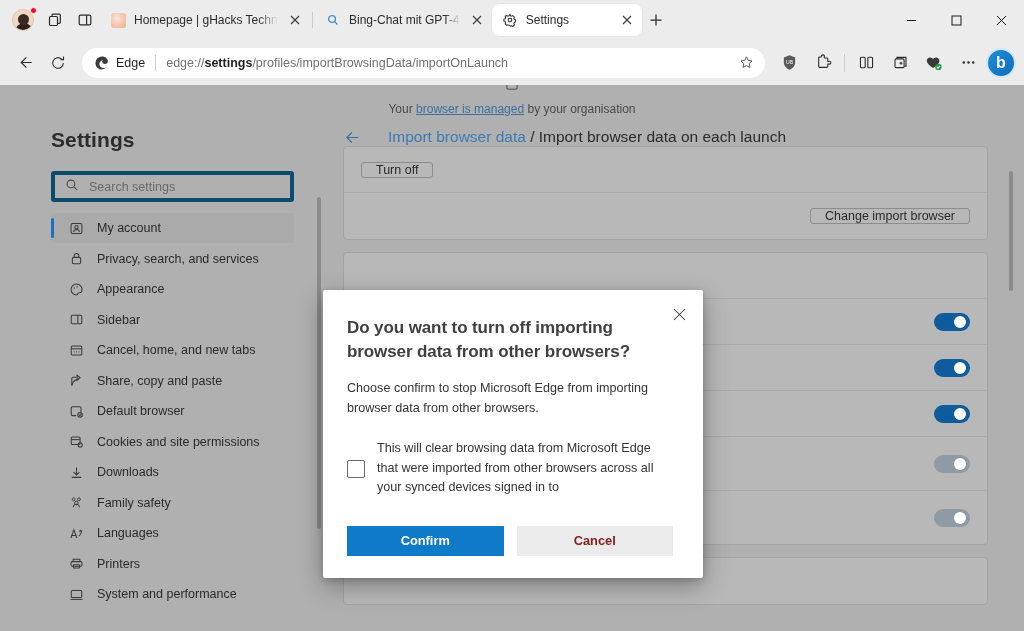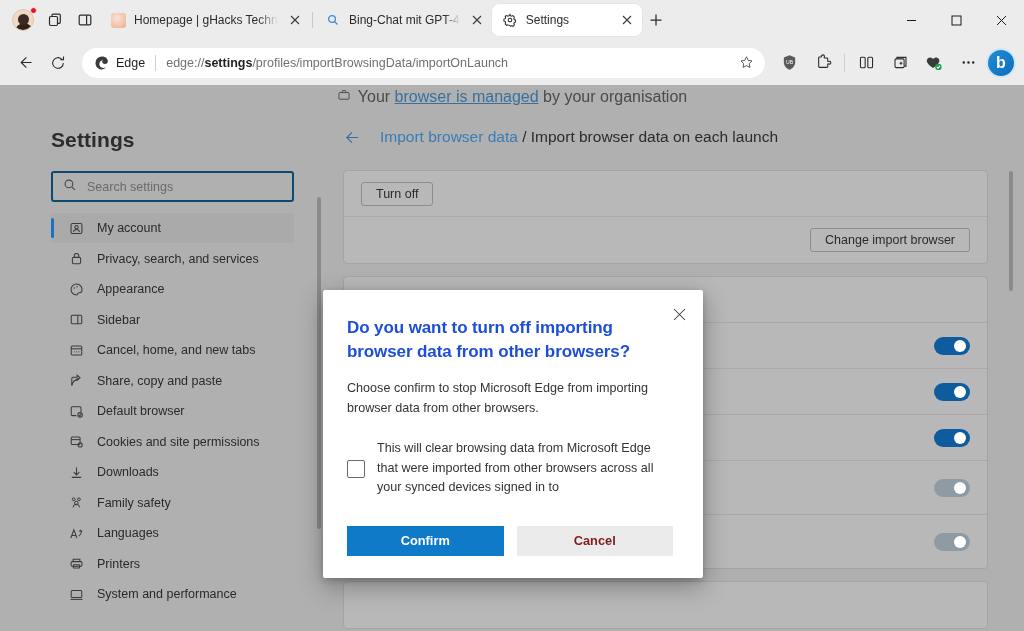--- a/index.html
+++ b/index.html
@@ -97,31 +97,31 @@
     color: #fff; font-weight: 700; font-size: 16px;
     border: 2px solid #cfe7f7;
   }
 
   
   .viewport { position: absolute; left: 0; top: 85px; width: 1024px; height: 546px; overflow: hidden; background: #b4b4b4; }
   .page-shade { position: absolute; inset: 0; background: #b0b0b0; }
 
   .managed-bar {
     height: 24px; display: flex; align-items: center; justify-content: center;
-    gap: 7px; font-size: 16px; color: #4a4a4a; position: relative; z-index: 2;
+    gap: 7px; font-size: 12px; color: #4a4a4a; position: relative; z-index: 2; flex-direction: column;
   }
   .managed-bar a { color: #39709e; text-decoration: underline; }
 
   .content-wrap { position: absolute; left: 0; top: 24px; right: 0; bottom: 0; display: flex; }
 
   
   .sidebar { width: 330px; flex: 0 0 330px; position: relative; padding-left: 51px; padding-top: 19px; }
   .settings-title { font-size: 21px; font-weight: 700; color: #2c2c2c; margin-bottom: 19px; letter-spacing: .1px;}
   .search-box {
-    width: 243px; height: 31px; border: 2px solid #0c4a6e; border-radius: 3px;
+    width: 243px; height: 31px; border: 4px solid #0c4a6e; border-radius: 3px;
     display: flex; align-items: center; gap: 10px; padding: 0 10px;
     background: transparent; margin-bottom: 11px;
   }
   .search-ph { font-size: 12.5px; color: #6a6a6a; }
   .nav-list { width: 243px; }
   .nav-item {
     height: 30px; display: flex; align-items: center; gap: 13px;
     padding-left: 17px; font-size: 12.5px; color: #2a2a2a;
     position: relative; border-radius: 3px; margin-bottom: 0.5px;
   }
@@ -131,39 +131,39 @@
     width: 3px; height: 20px; background: #1871c4; border-radius: 2px;
   }
   .nav-icon { width: 16px; height: 16px; flex: 0 0 auto; display: flex; align-items: center; justify-content: center; color: #3a3a3a; }
   .sb-scroll {
     position: absolute; right: 9px; top: 88px; width: 4px; height: 332px;
     background: #8b8b8b; border-radius: 2px;
   }
 
   
   .main { flex: 1 1 auto; padding: 19px 36px 0 13px; position: relative; overflow: hidden; }
-  .breadcrumb { display: flex; align-items: center; gap: 19px; margin-bottom: 24px; }
+  .breadcrumb { display: flex; align-items: center; gap: 27px; }
   .back-arrow { width: 18px; height: 18px; display: flex; align-items: center; justify-content: center; color: #3c6f9e; }
   .bc-text { font-size: 15.5px; color: #2b2b2b; }
   .bc-text .bc-link { color: #3a7cb5; }
   .card {
     background: #b8b8b8; border: 1px solid #a4a4a4; border-radius: 4px;
     margin-bottom: 12px; overflow: hidden;
   }
   .row {
     min-height: 46px; display: flex; align-items: center; justify-content: space-between;
     padding: 10px 17px; border-bottom: 1px solid #a9a9a9;
   }
   .row:last-child { border-bottom: none; }
   .row-label { font-size: 12.5px; color: #2a2a2a; }
   .row-label.dim { color: #7b7b7b; }
   .row-sub { font-size: 12px; color: #8b8b8b; margin-top: 5px; }
   .row-text { display: flex; flex-direction: column; }
   .btn-outline {
-    height: 24px; padding: 0 14px; border: 1px solid #8c8c8c; border-radius: 3px;
+    height: 16px; padding: 0 14px; border: 1px solid #8c8c8c; border-radius: 3px;
     background: transparent; font-size: 12.5px; color: #2a2a2a;
     display: flex; align-items: center; justify-content: center; white-space: nowrap;
   }
   .toggle {
     width: 36px; height: 18px; border-radius: 9px; position: relative; flex: 0 0 auto;
   }
   .toggle.on { background: #0e5c9e; }
   .toggle.off { background: #8e9aa4; }
   .toggle .knob {
     position: absolute; top: 3px; right: 4px; width: 12px; height: 12px;
@@ -179,21 +179,21 @@
     position: absolute; left: 323px; top: 205px; width: 380px;
     background: #ffffff; border-radius: 2px;
     box-shadow: 0 8px 26px rgba(0,0,0,.32), 0 2px 6px rgba(0,0,0,.18);
     padding: 26px 30px 22px 24px; z-index: 50;
   }
   .dlg-close {
     position: absolute; right: 11px; top: 11px; width: 26px; height: 26px;
     display: flex; align-items: center; justify-content: center; color: #3a3a3a;
   }
   .dlg-title {
-    font-size: 17px; font-weight: 700; color: #1d4ed8; line-height: 1.42;
+    font-size: 17px; font-weight: 700; color: #404040; line-height: 1.42;
     padding-right: 16px; margin-bottom: 15px; letter-spacing: -.1px;
   }
   .dlg-body { font-size: 12.6px; color: #343434; line-height: 1.55; margin-bottom: 21px; }
   .dlg-check-row { display: flex; align-items: center; gap: 12px; margin-bottom: 28px; }
   .checkbox {
     width: 18px; height: 18px; border: 1px solid #6a6a6a; border-radius: 2px;
     flex: 0 0 auto; background: #fff;
   }
   .dlg-check-label { font-size: 12.6px; color: #343434; line-height: 1.55; }
   .dlg-actions { display: flex; gap: 13px; }

